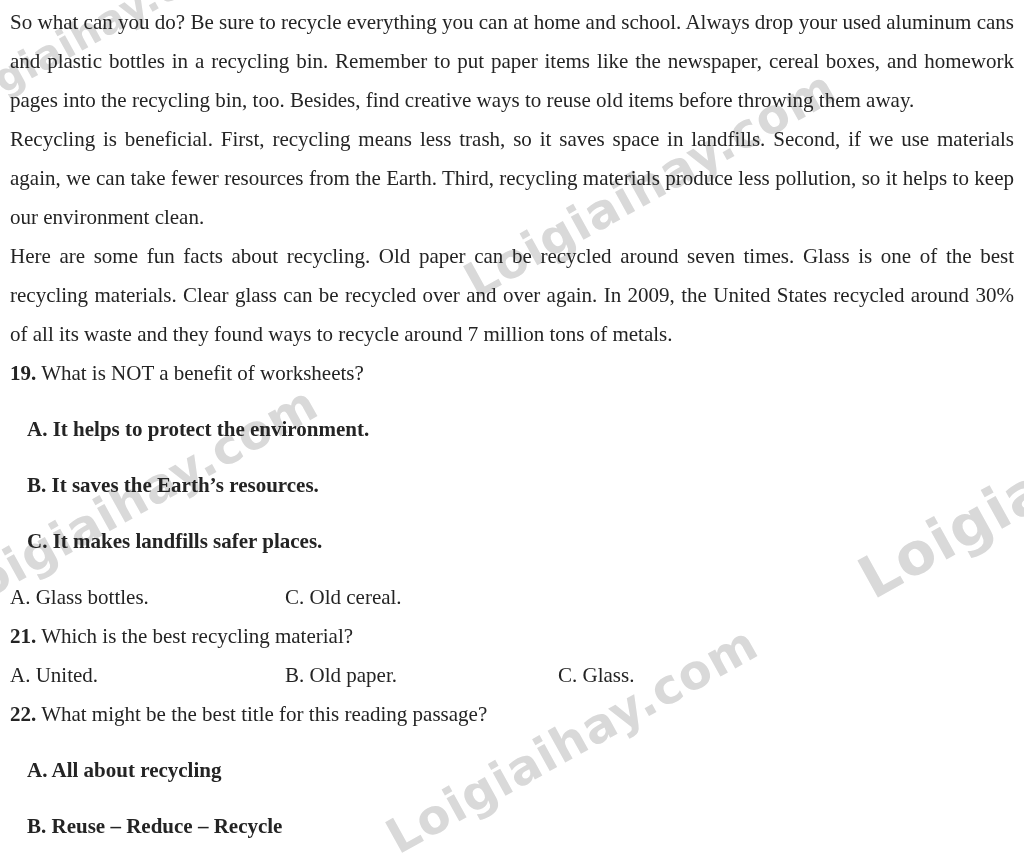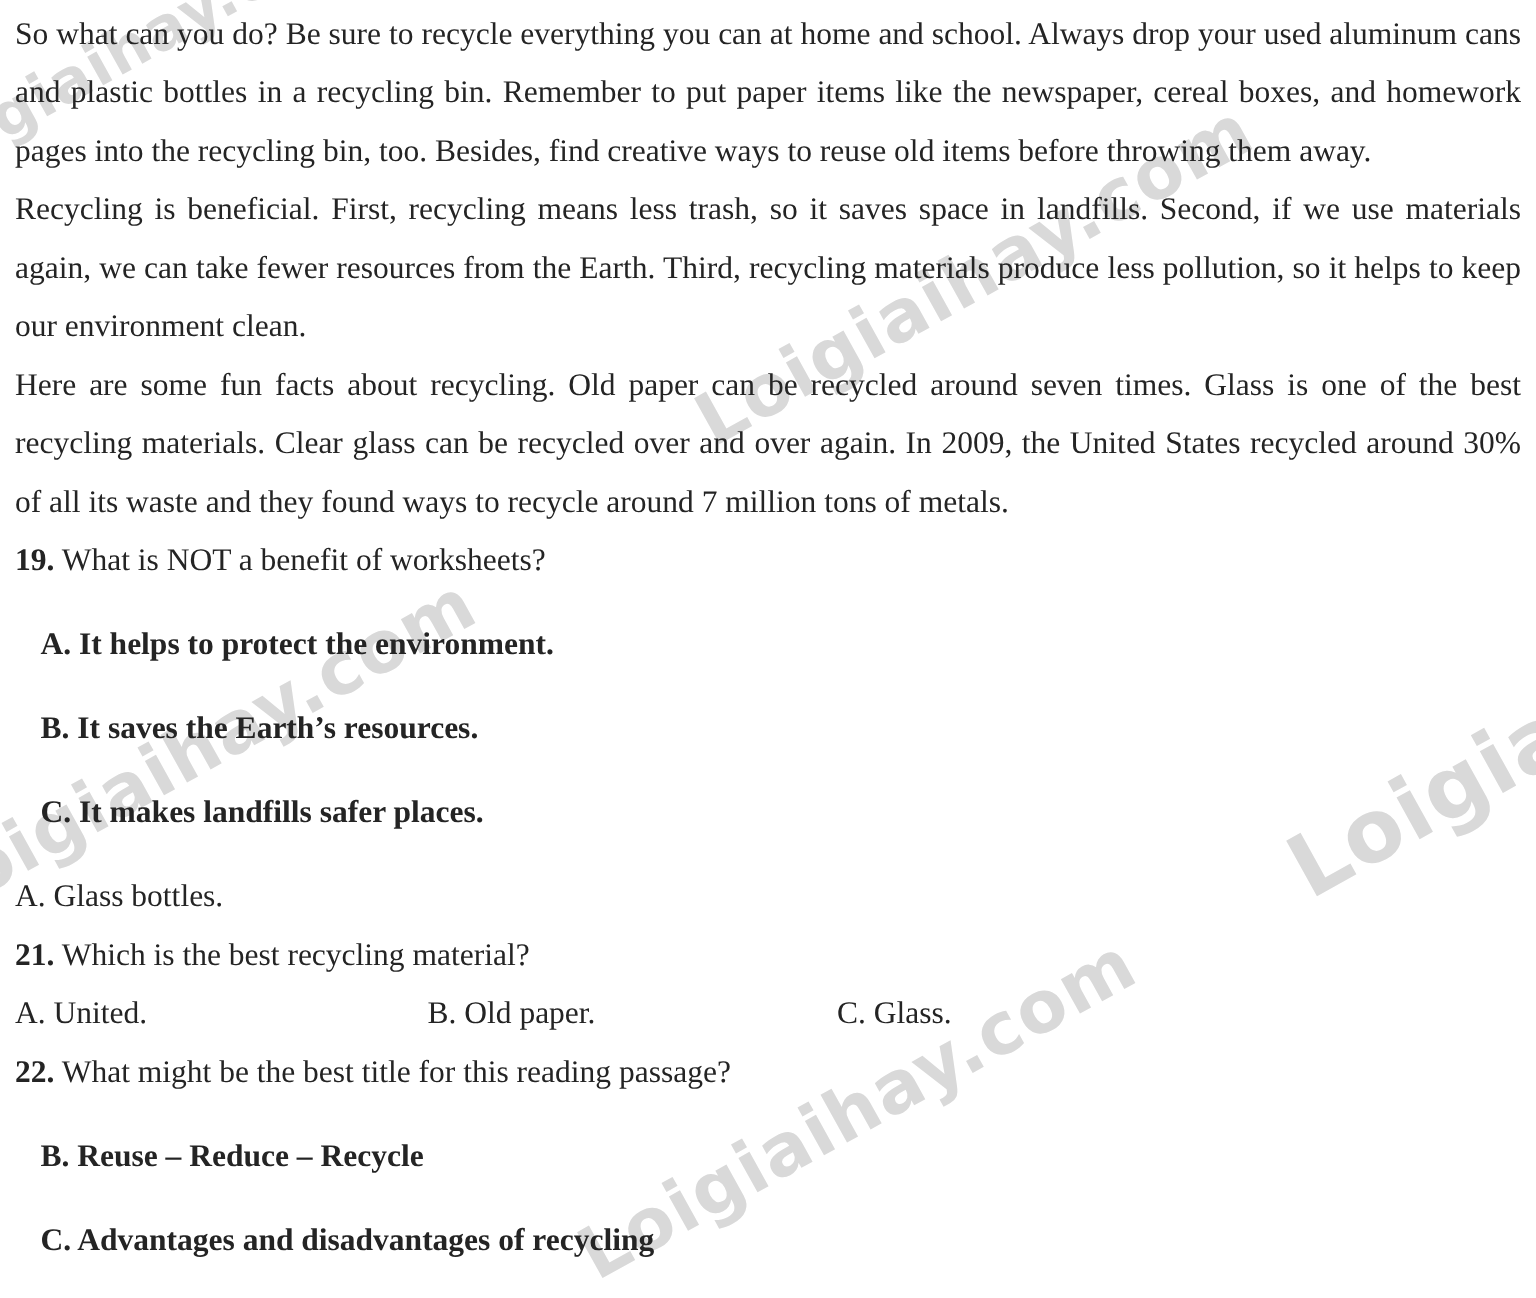--- a/index.html
+++ b/index.html
@@ -78,33 +78,35 @@
     <div class="qline">
       <span class="qnum">19.</span>
       <span>What is NOT a benefit of worksheets?</span>
     </div>
     <div class="opt">A. It helps to protect the environment.</div>
     <div class="opt">B. It saves the Earth’s resources.</div>
     <div class="opt">C. It makes landfills safer places.</div>
 
     <div class="opt-row">
       <span class="opt-col-a">A. Glass bottles.</span>
+      <span class="opt-col-c">C. Old cereal.</span>
     </div>
 
     <div class="qline">
       <span class="qnum">21.</span>
       <span>Which is the best recycling material?</span>
     </div>
     <div class="opt-row">
       <span class="opt-col-a">A. United.</span>
       <span class="opt-col-b">B. Old paper.</span>
       <span class="opt-col-c">C. Glass.</span>
     </div>
 
     <div class="qline">
       <span class="qnum">22.</span>
       <span>What might be the best title for this reading passage?</span>
     </div>
+    <div class="opt">A. All about recycling</div>
     <div class="opt">B. Reuse – Reduce – Recycle</div>
     <div class="opt">C. Advantages and disadvantages of recycling</div>
 
   </div>
 </div>
 
 </body></html>

